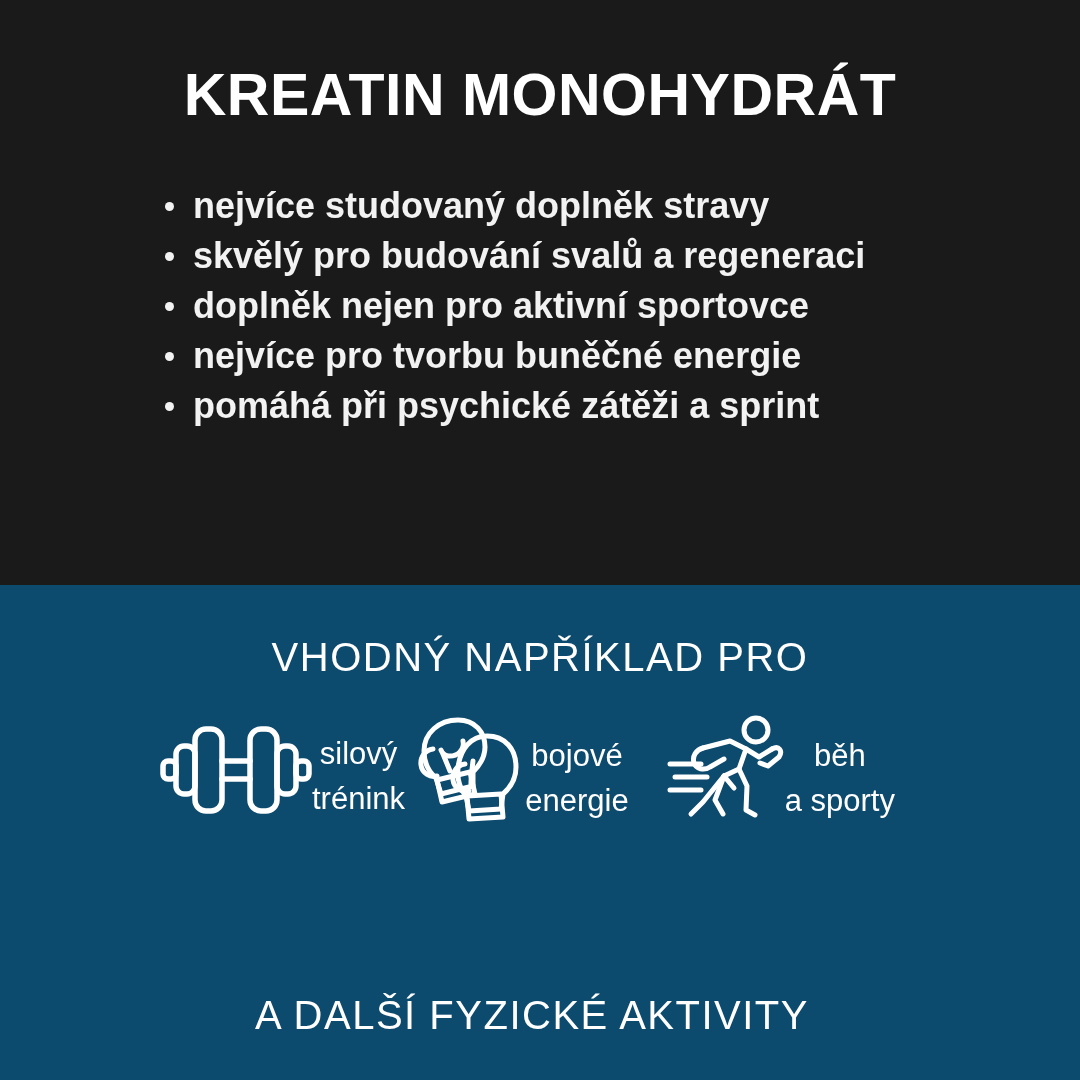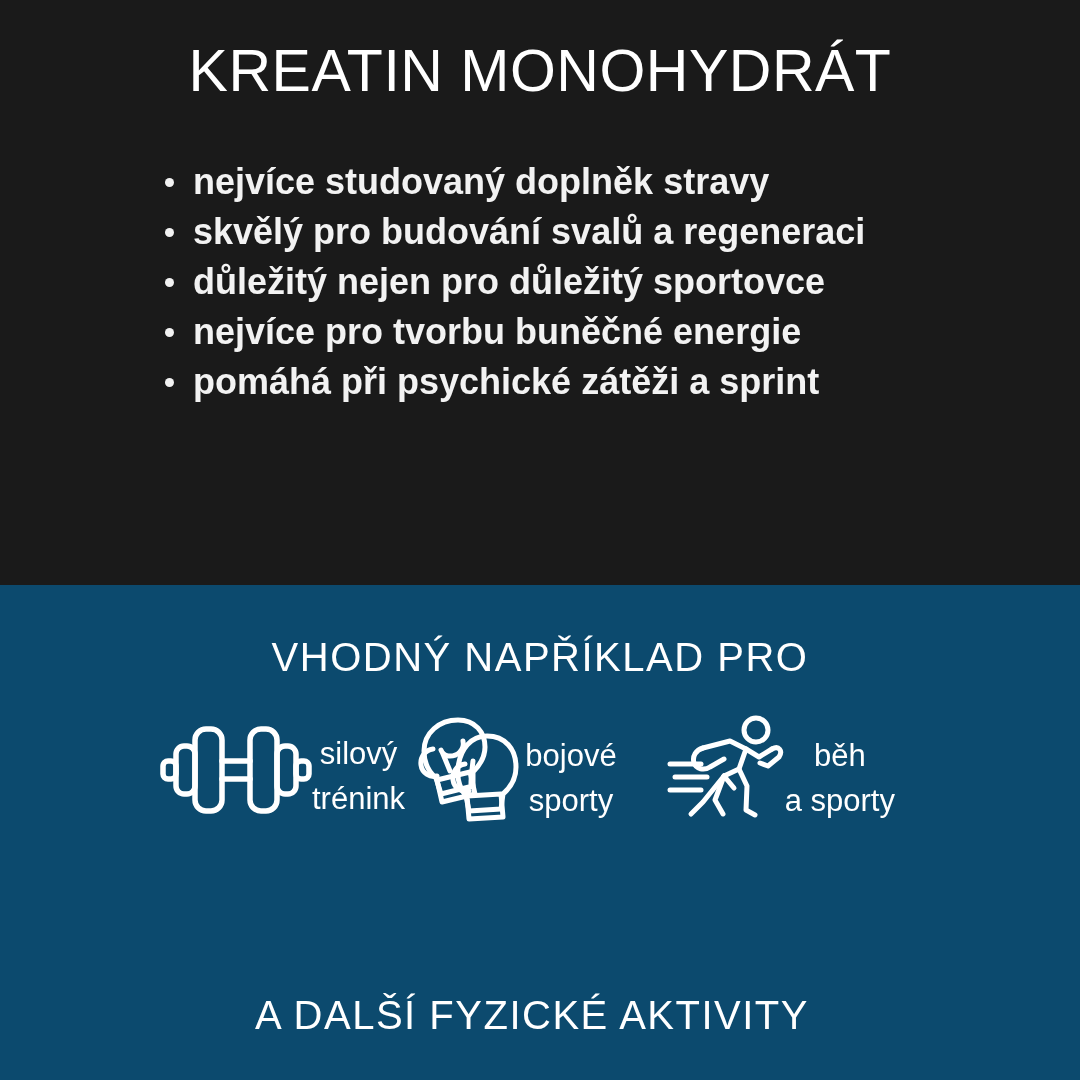--- a/index.html
+++ b/index.html
@@ -31,25 +31,25 @@
     box-sizing: border-box;
     display: flex;
     flex-direction: column;
     align-items: center;
     flex: 0 0 auto;
   }
 
   .poster-title {
     color: #ffffff;
     font-size: 59px;
-    font-weight: 400;
+    font-weight: 700;
     letter-spacing: 0.5px;
     line-height: 1;
     margin: 0;
-    padding-top: 42px;
+    padding-top: 66px;
     text-align: left;
     white-space: nowrap;
   }
 
   .benefit-list {
     list-style: none;
     margin: 0;
     padding: 0;
     width: 790px;
     margin-top: 56px;
@@ -159,21 +159,21 @@
       <li class="benefit-item">
         <span class="benefit-bullet"></span>
         <span>nejvíce studovaný doplněk stravy</span>
       </li>
       <li class="benefit-item">
         <span class="benefit-bullet"></span>
         <span>skvělý pro budování svalů a regeneraci</span>
       </li>
       <li class="benefit-item">
         <span class="benefit-bullet"></span>
-        <span>důležitý nejen pro důležitý sportovce</span>
+        <span>doplněk nejen pro aktivní sportovce</span>
       </li>
       <li class="benefit-item">
         <span class="benefit-bullet"></span>
         <span>nejvíce pro tvorbu buněčné energie</span>
       </li>
       <li class="benefit-item">
         <span class="benefit-bullet"></span>
         <span>pomáhá při psychické zátěži a sprint</span>
       </li>
     </ul>
@@ -246,21 +246,21 @@
             <path d="M52 50
                      C 44 51, 39 58, 40 66
                      C 41 74, 49 79, 56 77"></path>
 
             <path d="M60 47 C 59 56, 58 62, 58 70"></path>
 
             <path d="M54 82 L 88 80 L 90 103 L 56 105 Z"></path>
           </svg>
         </div>
         <div class="activity-label">bojové
-sporty</div>
+energie</div>
       </div>
 
       <div class="activity activity-running">
         <div class="activity-icon">
           <svg width="118" height="112" viewBox="0 0 118 112" fill="none" stroke="#ffffff" stroke-width="5" stroke-linecap="round" stroke-linejoin="round">
 
             <circle cx="89" cy="16" r="12"></circle>
 
             <path d="M36 34
                      L 63 27

